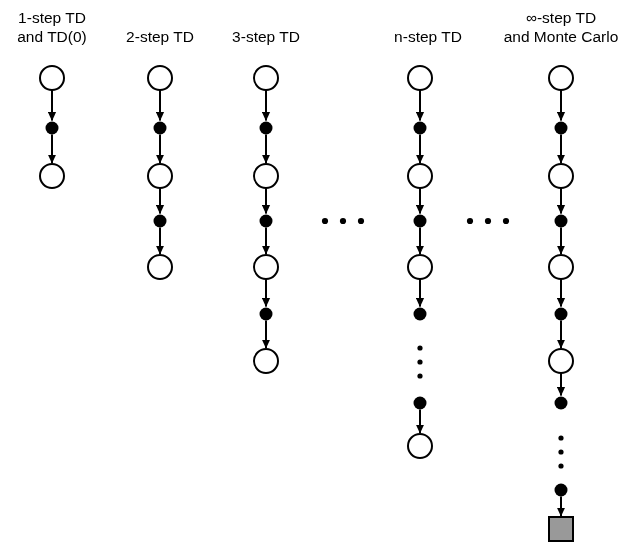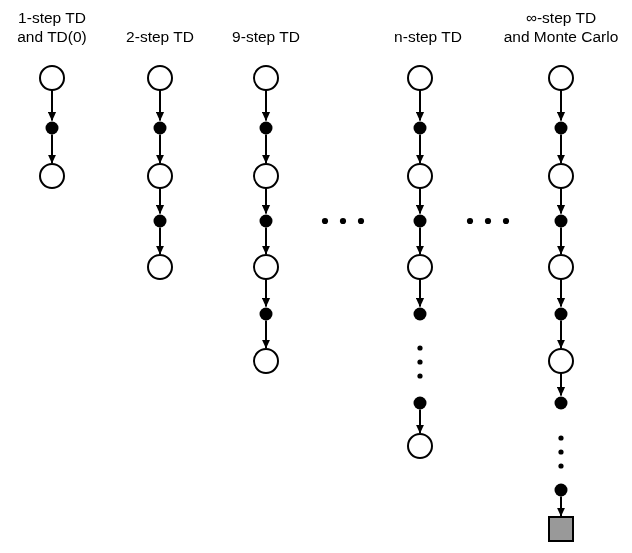--- a/index.html
+++ b/index.html
@@ -120,21 +120,21 @@
 
   <div id="labels-layer">
       <div class="col-label" style="left: -58px; top: 8px; width: 220px;">
         <div>1-step TD</div>
         <div>and TD(0)</div>
       </div>
       <div class="col-label" style="left: 50px; top: 27px; width: 220px;">
         <div>2-step TD</div>
       </div>
       <div class="col-label" style="left: 156px; top: 27px; width: 220px;">
-        <div>9-step TD</div>
+        <div>3-step TD</div>
       </div>
       <div class="col-label" style="left: 318px; top: 27px; width: 220px;">
         <div>n-step TD</div>
       </div>
       <div class="col-label" style="left: 451px; top: 8px; width: 220px;">
         <div>∞-step TD</div>
         <div>and Monte Carlo</div>
       </div>
     </div>
 </div>

